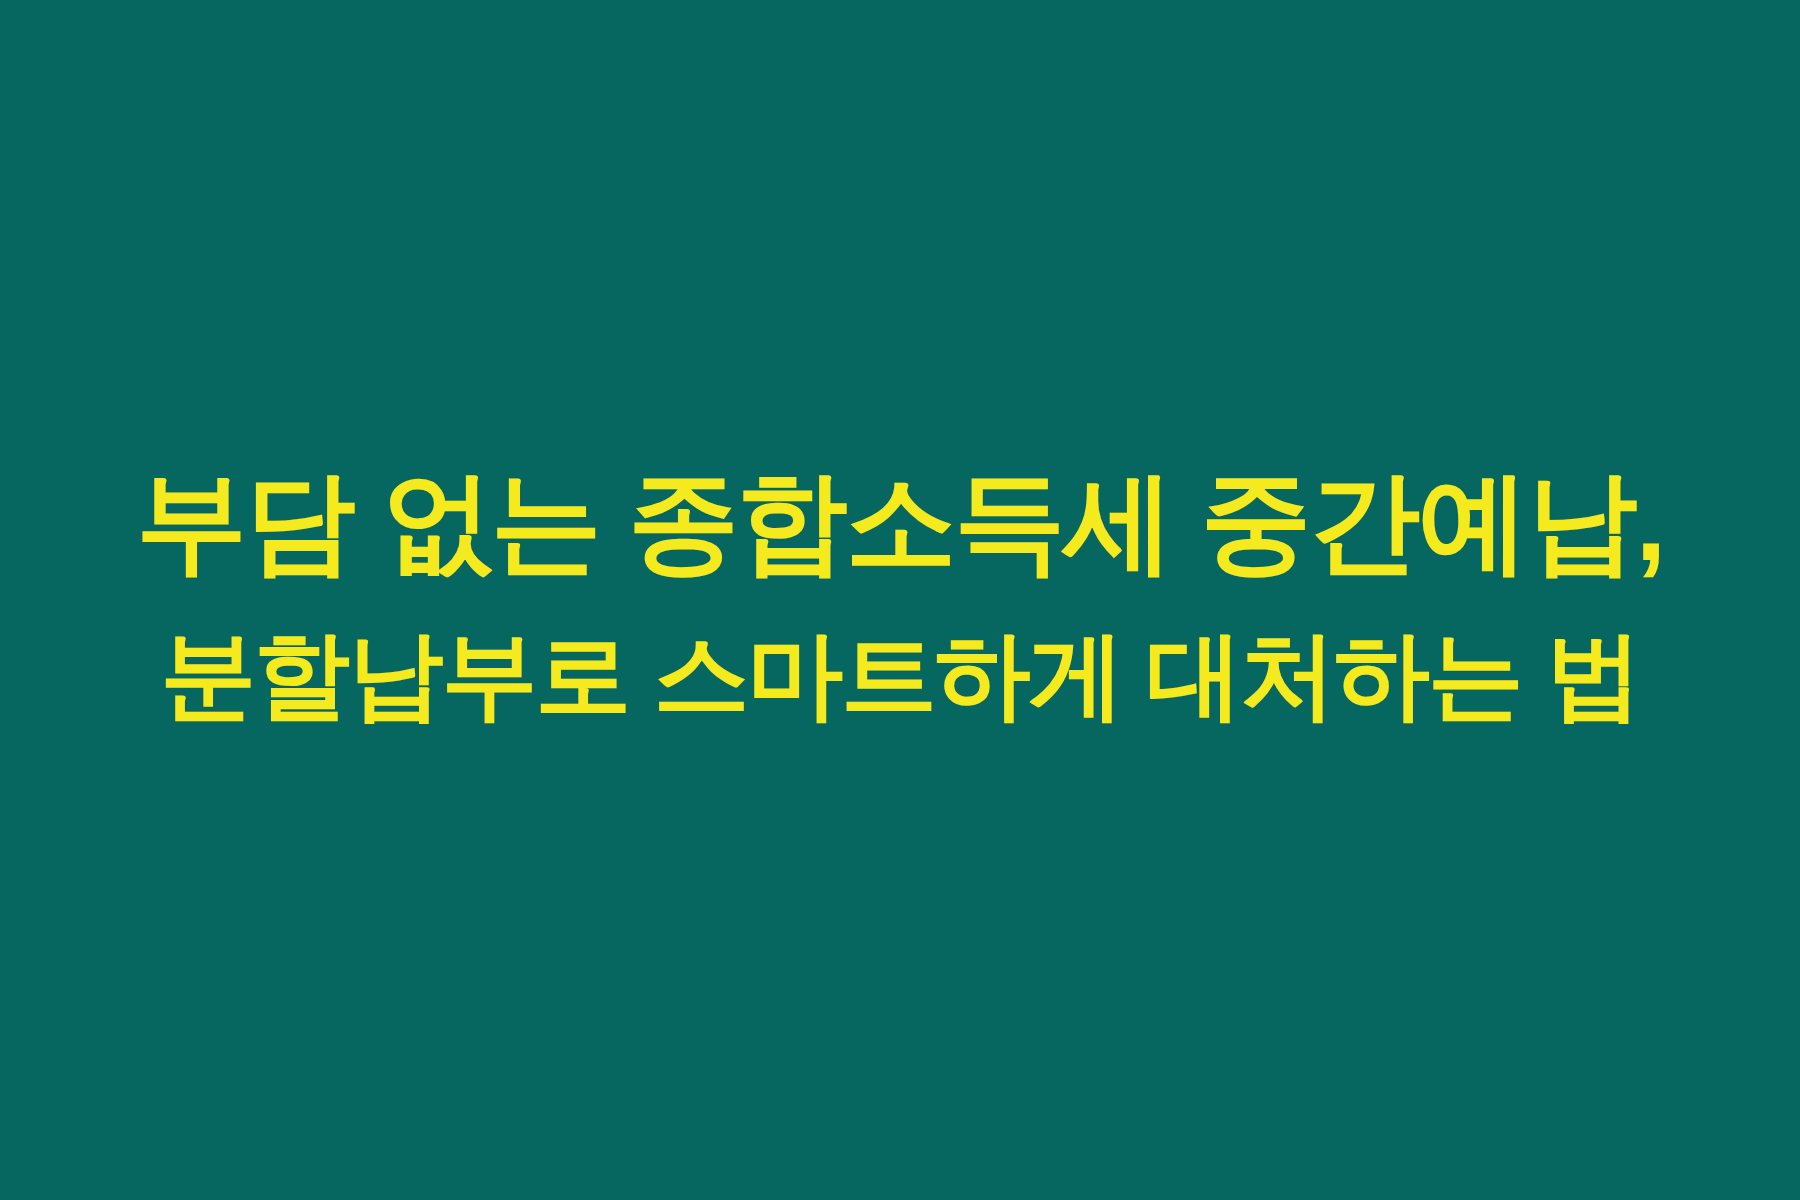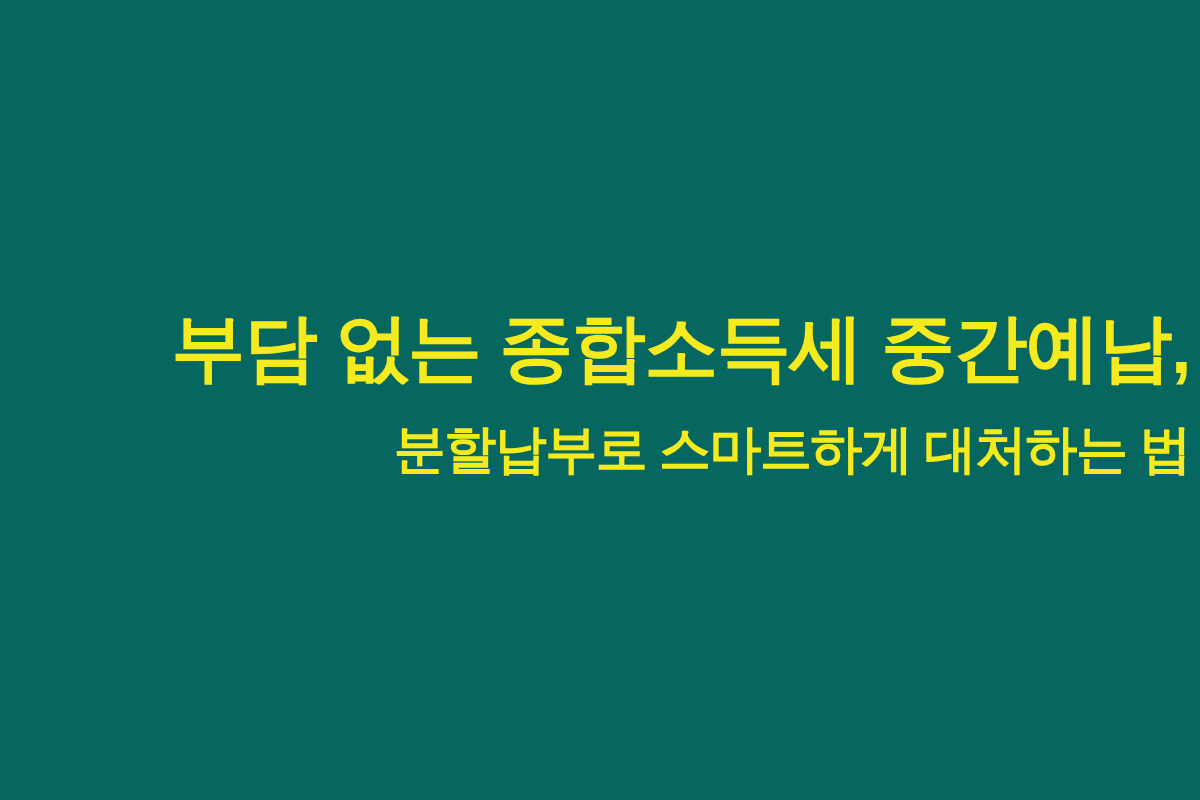--- a/index.html
+++ b/index.html
@@ -20,21 +20,21 @@
     height: 800px;
     background-color: #066760;
     display: flex;
     align-items: center;
     justify-content: center;
     box-sizing: border-box;
   }
 
   .headline-block {
     width: 1180px;
-    text-align: right;
+    text-align: center;
     
     transform: translateY(-1px);
   }
 
   .headline-line {
     display: block;
     color: #F5EA1E;
     font-family: "Liberation Sans", "DejaVu Sans", sans-serif;
     font-weight: 700;
     font-size: 76px;
@@ -43,21 +43,21 @@
     white-space: nowrap;
     word-break: keep-all;
     text-rendering: geometricPrecision;
   }
 
   .headline-line-1 {
     font-size: 74px;
   }
 
   .headline-line-2 {
-    font-size: 52px;
+    font-size: 64px;
   }
 </style>
 </head>
 <body>
 
 <div class="banner" style="background-color: rgb(6, 103, 96);">
 
   <div class="headline-block">
 
     <span class="headline-line headline-line-1" style="color: rgb(245, 234, 30);">부담 없는 종합소득세 중간예납,</span>

